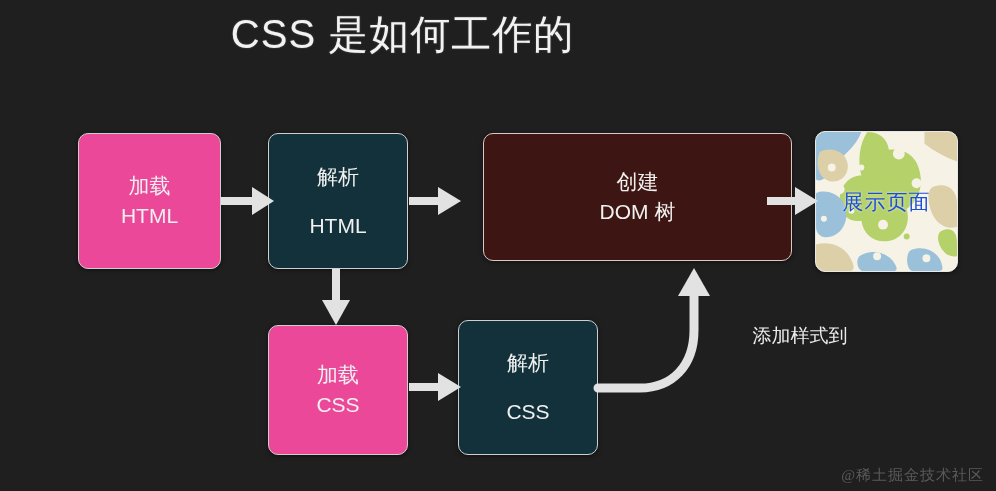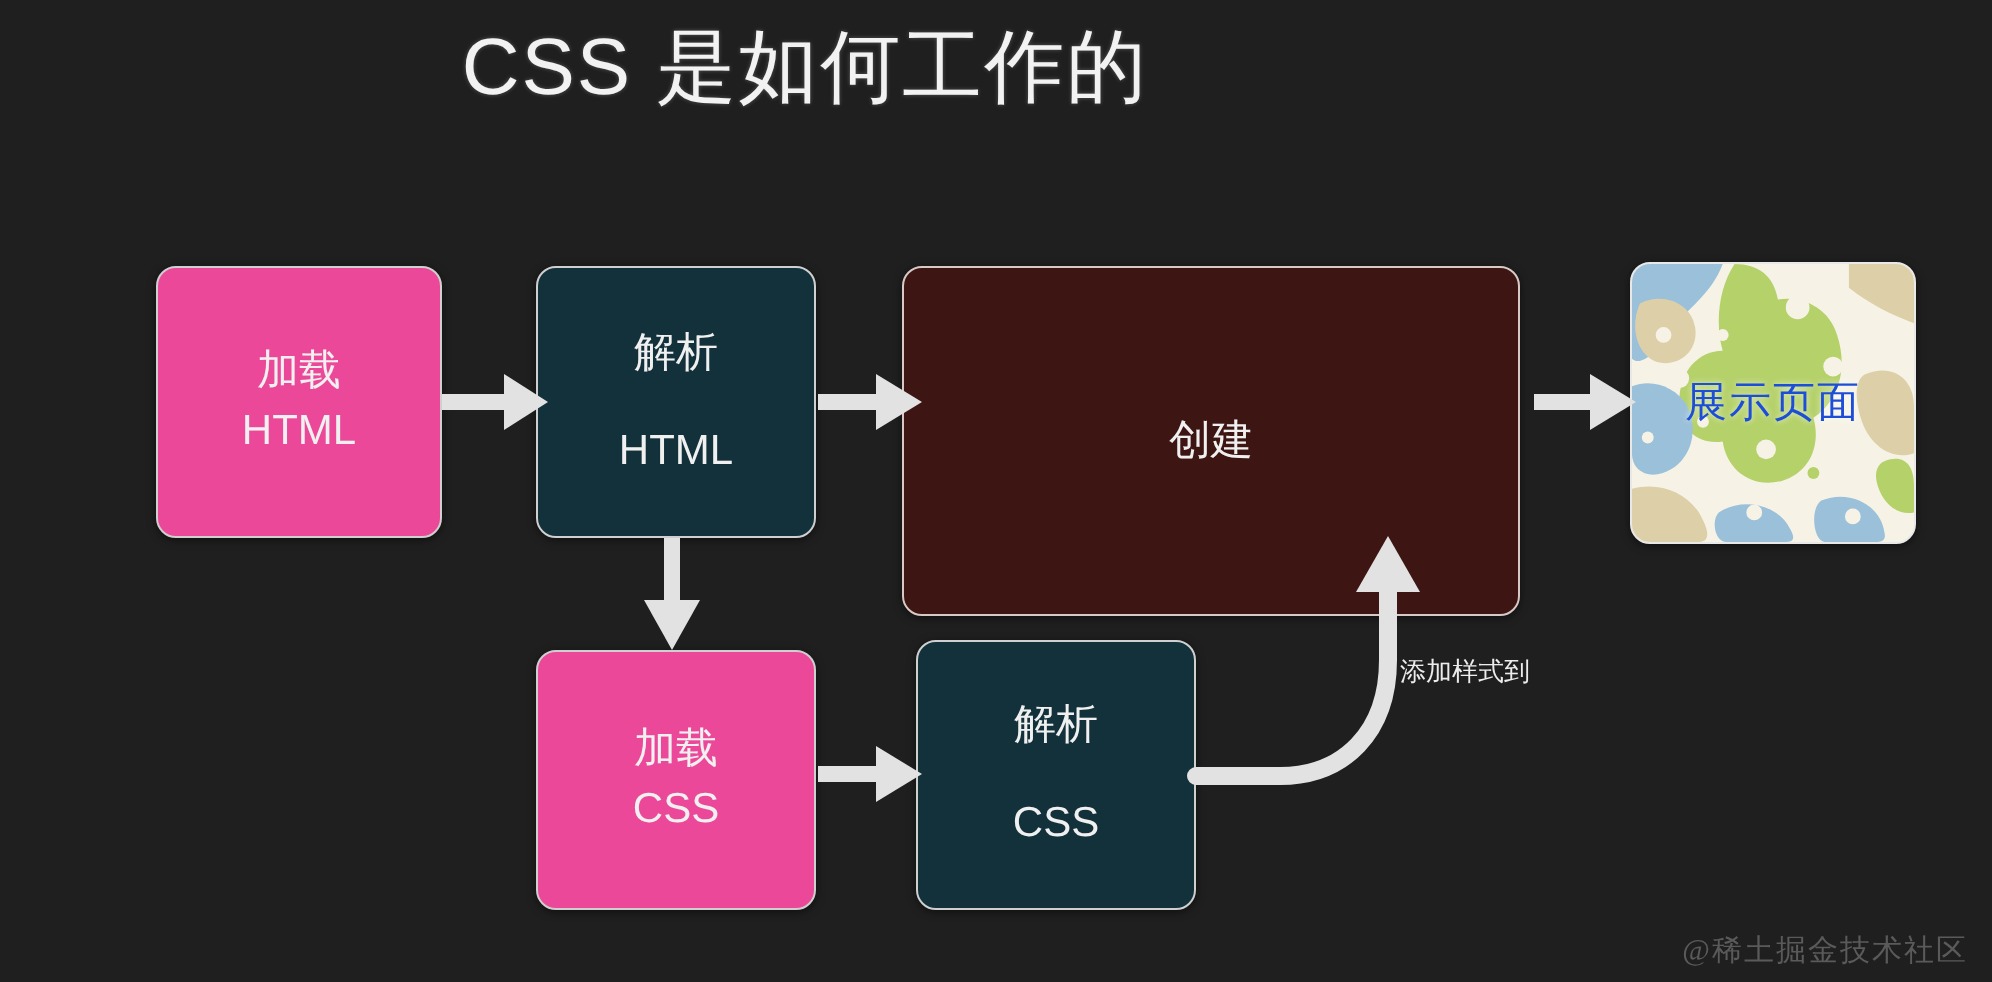--- a/index.html
+++ b/index.html
@@ -52,21 +52,21 @@
     overflow: hidden;
   }
   .node .l1, .node .l2 { display: block; white-space: nowrap; }
   .node.gray  { background: #ec4899; border-color: #cfcfcf; }
   .node.teal  { background: #12313a; border-color: #cfcfcf; gap: 19px; }
   .node.maroon{ background: #3d1512; border-color: #d9c9c6; }
 
   
   #n-load-html   { left: 78px;  top: 133px; width: 143px; height: 136px; }
   #n-parse-html  { left: 268px; top: 133px; width: 140px; height: 136px; }
-  #n-create-dom  { left: 451px; top: 133px; width: 309px; height: 175px; }
+  #n-create-dom  { left: 483px; top: 133px; width: 309px; height: 128px; }
   #n-render      { left: 815px; top: 131px; width: 143px; height: 141px;
                    border-color: #e8e8e8; background: #f4f1e4; }
   #n-load-css    { left: 268px; top: 325px; width: 140px; height: 130px; }
   #n-parse-css   { left: 458px; top: 320px; width: 140px; height: 135px; }
 
   
   #n-render .render-label {
     position: relative;
     z-index: 3;
     color: #1d4ed8;
@@ -91,23 +91,23 @@
     pointer-events: none;
   }
 
   
   #curve-caption {
     position: absolute;
     left: 700px;
     top: 322px;
     width: 200px;
     color: #ececec;
-    font-size: 13px;
+    font-size: 19px;
     line-height: 28px;
-    text-align: left;
+    text-align: center;
     white-space: nowrap;
     z-index: 5;
   }
   #curve-caption span { display: block; }
 
   
   #watermark {
     position: absolute;
     right: 12px;
     bottom: 6px;
@@ -131,20 +131,21 @@
     <span class="l2">HTML</span>
   </div>
 
   <div class="node teal" id="n-parse-html">
     <span class="l1">解析</span>
     <span class="l2">HTML</span>
   </div>
 
   <div class="node maroon" id="n-create-dom">
     <span class="l1">创建</span>
+    <span class="l2">DOM 树</span>
   </div>
 
   <div class="node" id="n-render">
     <svg id="render-pattern" viewBox="0 0 143 141" preserveAspectRatio="none">
       <rect x="0" y="0" width="143" height="141" fill="#f6f3e6"></rect>
       <path d="M0,0 L46,0 C40,16 28,22 20,34 C12,46 4,52 0,48 Z" fill="#9bc0d9"></path>
       <path d="M52,0 C64,0 72,6 74,18 C86,16 100,22 104,36 C110,54 104,70 92,78
                C96,92 90,106 76,110 C60,114 48,104 46,90 C34,92 24,84 24,70
                C24,54 34,44 46,44 C42,30 44,12 52,0 Z" fill="#b5d16a"></path>
       <path d="M110,0 L143,0 L143,30 C132,26 120,20 110,12 Z" fill="#ddd0a8"></path>

